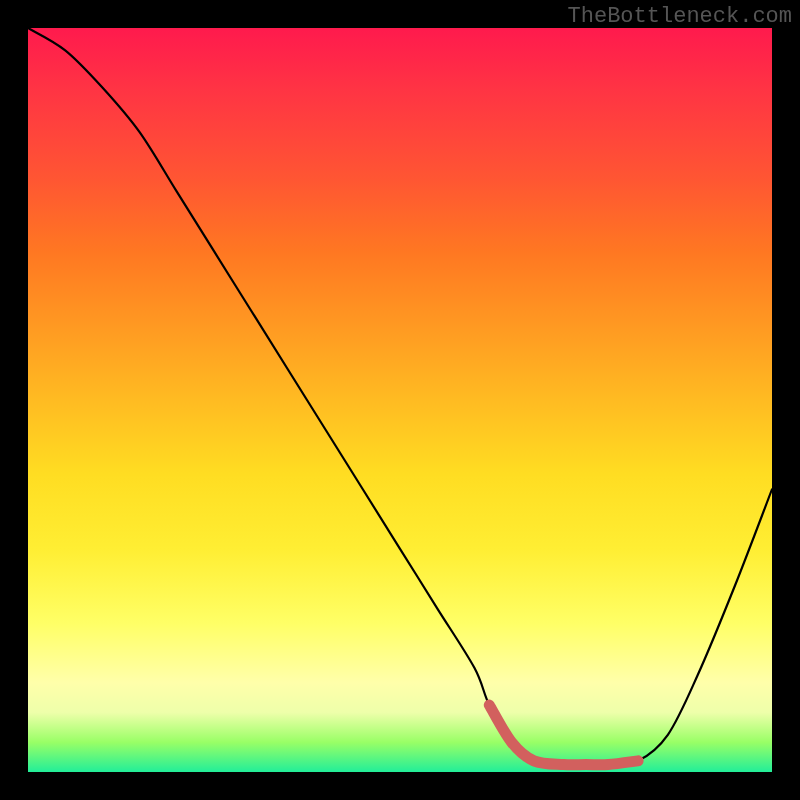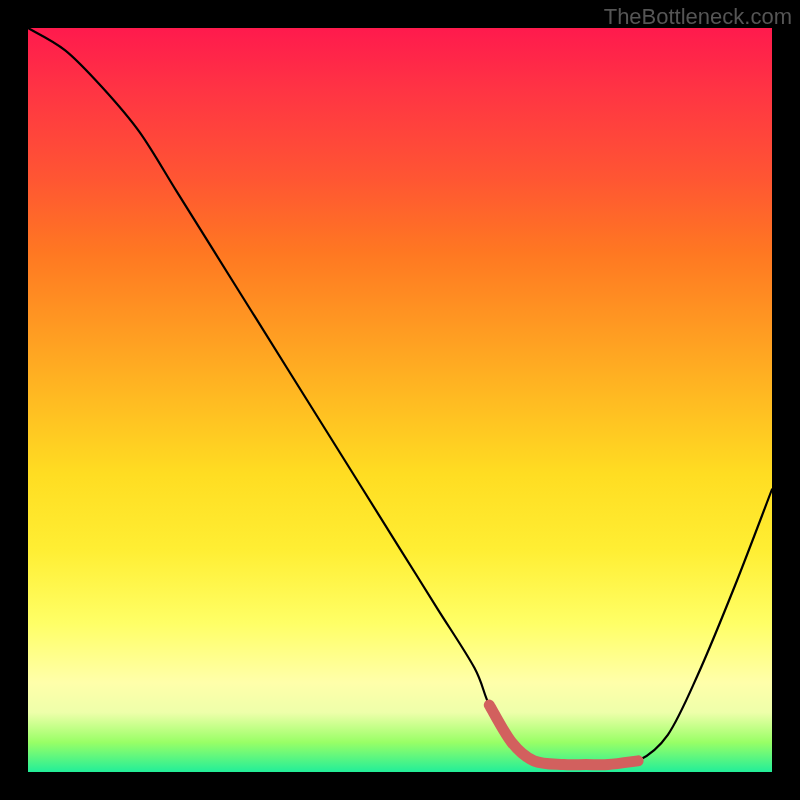--- a/index.html
+++ b/index.html
@@ -8,20 +8,21 @@
     width: 800px;
     height: 800px;
     background: #000;
     position: relative;
     font-family: Arial, sans-serif;
   }
   .container {
     width: 800px;
     height: 744px;
     position: relative;
+    font-family: Liberation Mono, monospace;
   }
   .watermark {
     position: absolute;
     top: 4px;
     right: 8px;
     color: #555;
     font-size: 22px;
     font-weight: 500;
     z-index: 10;
   }

